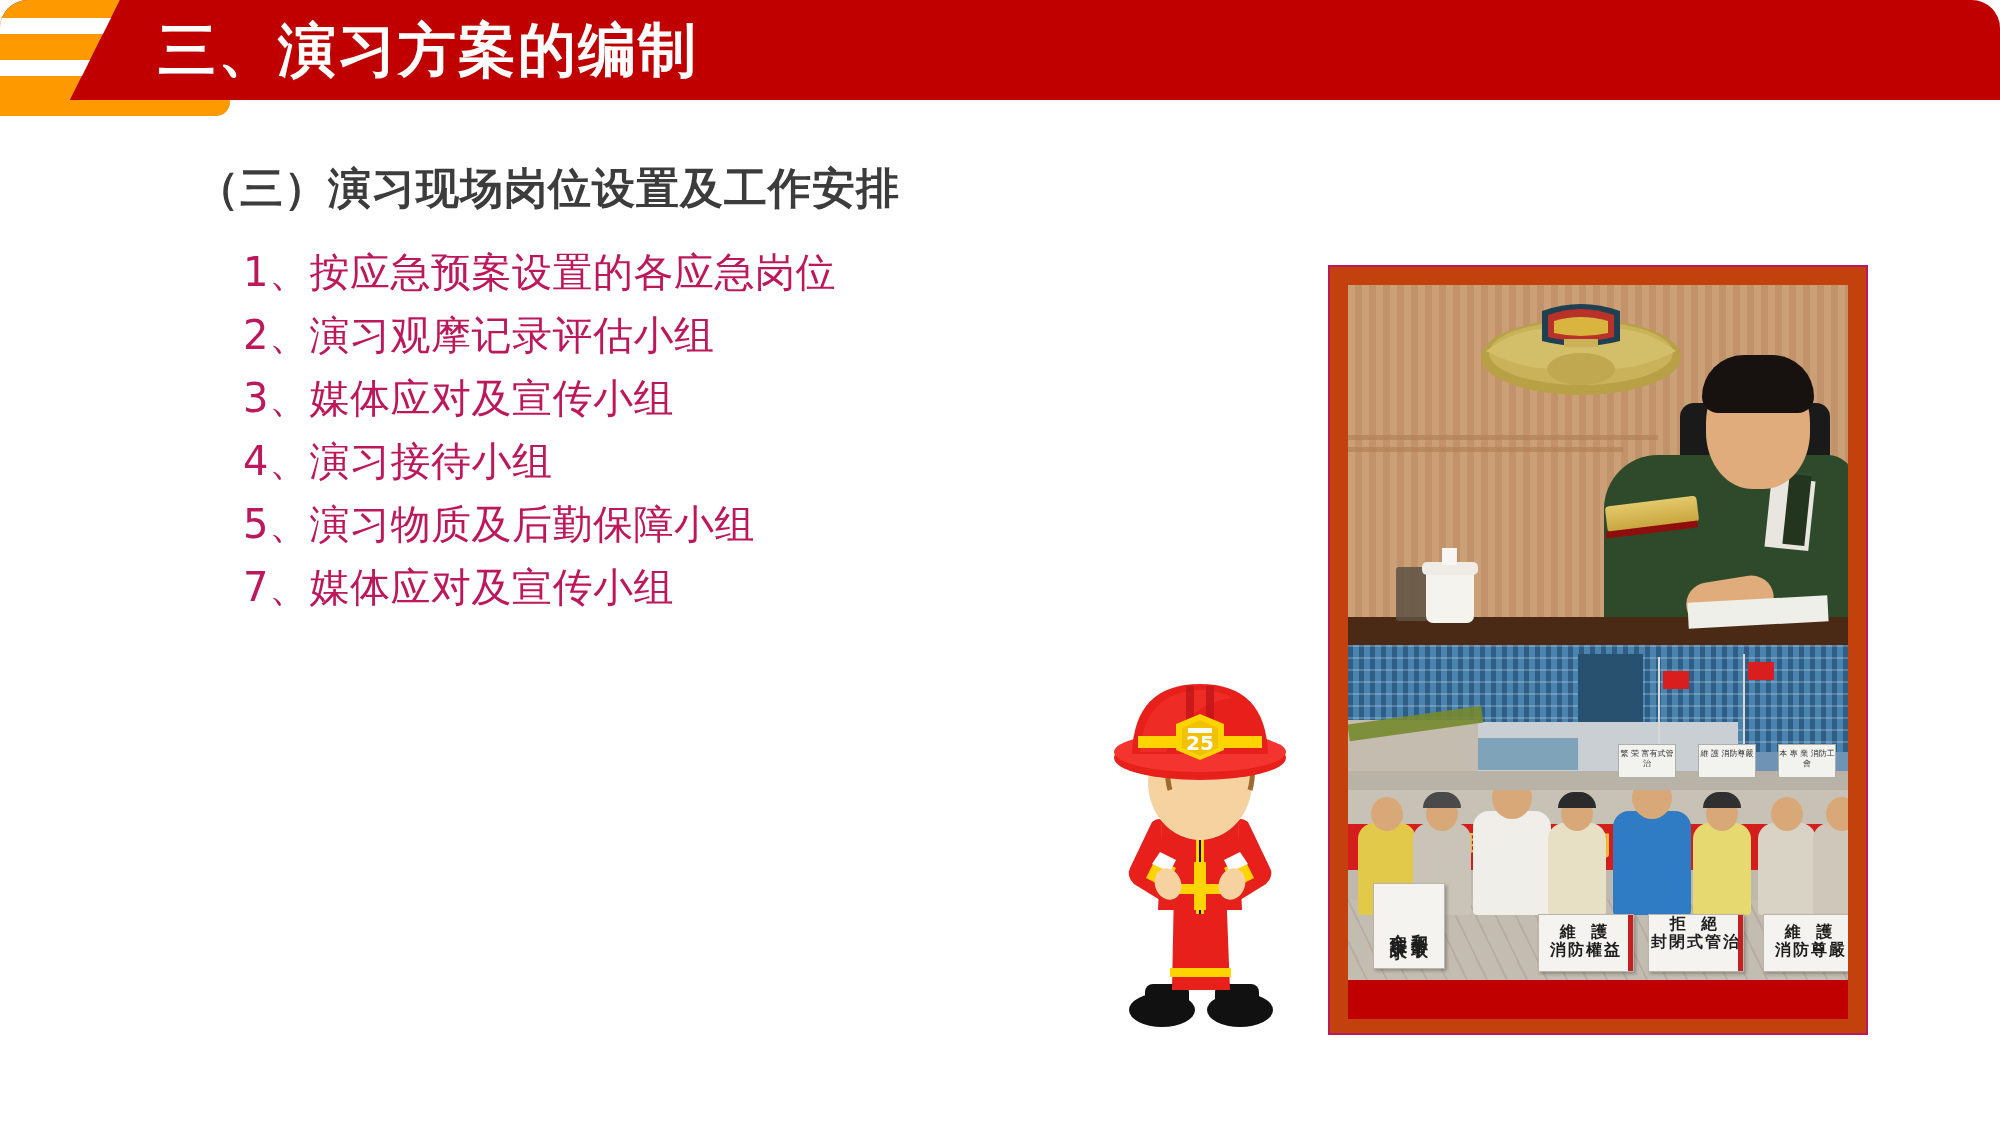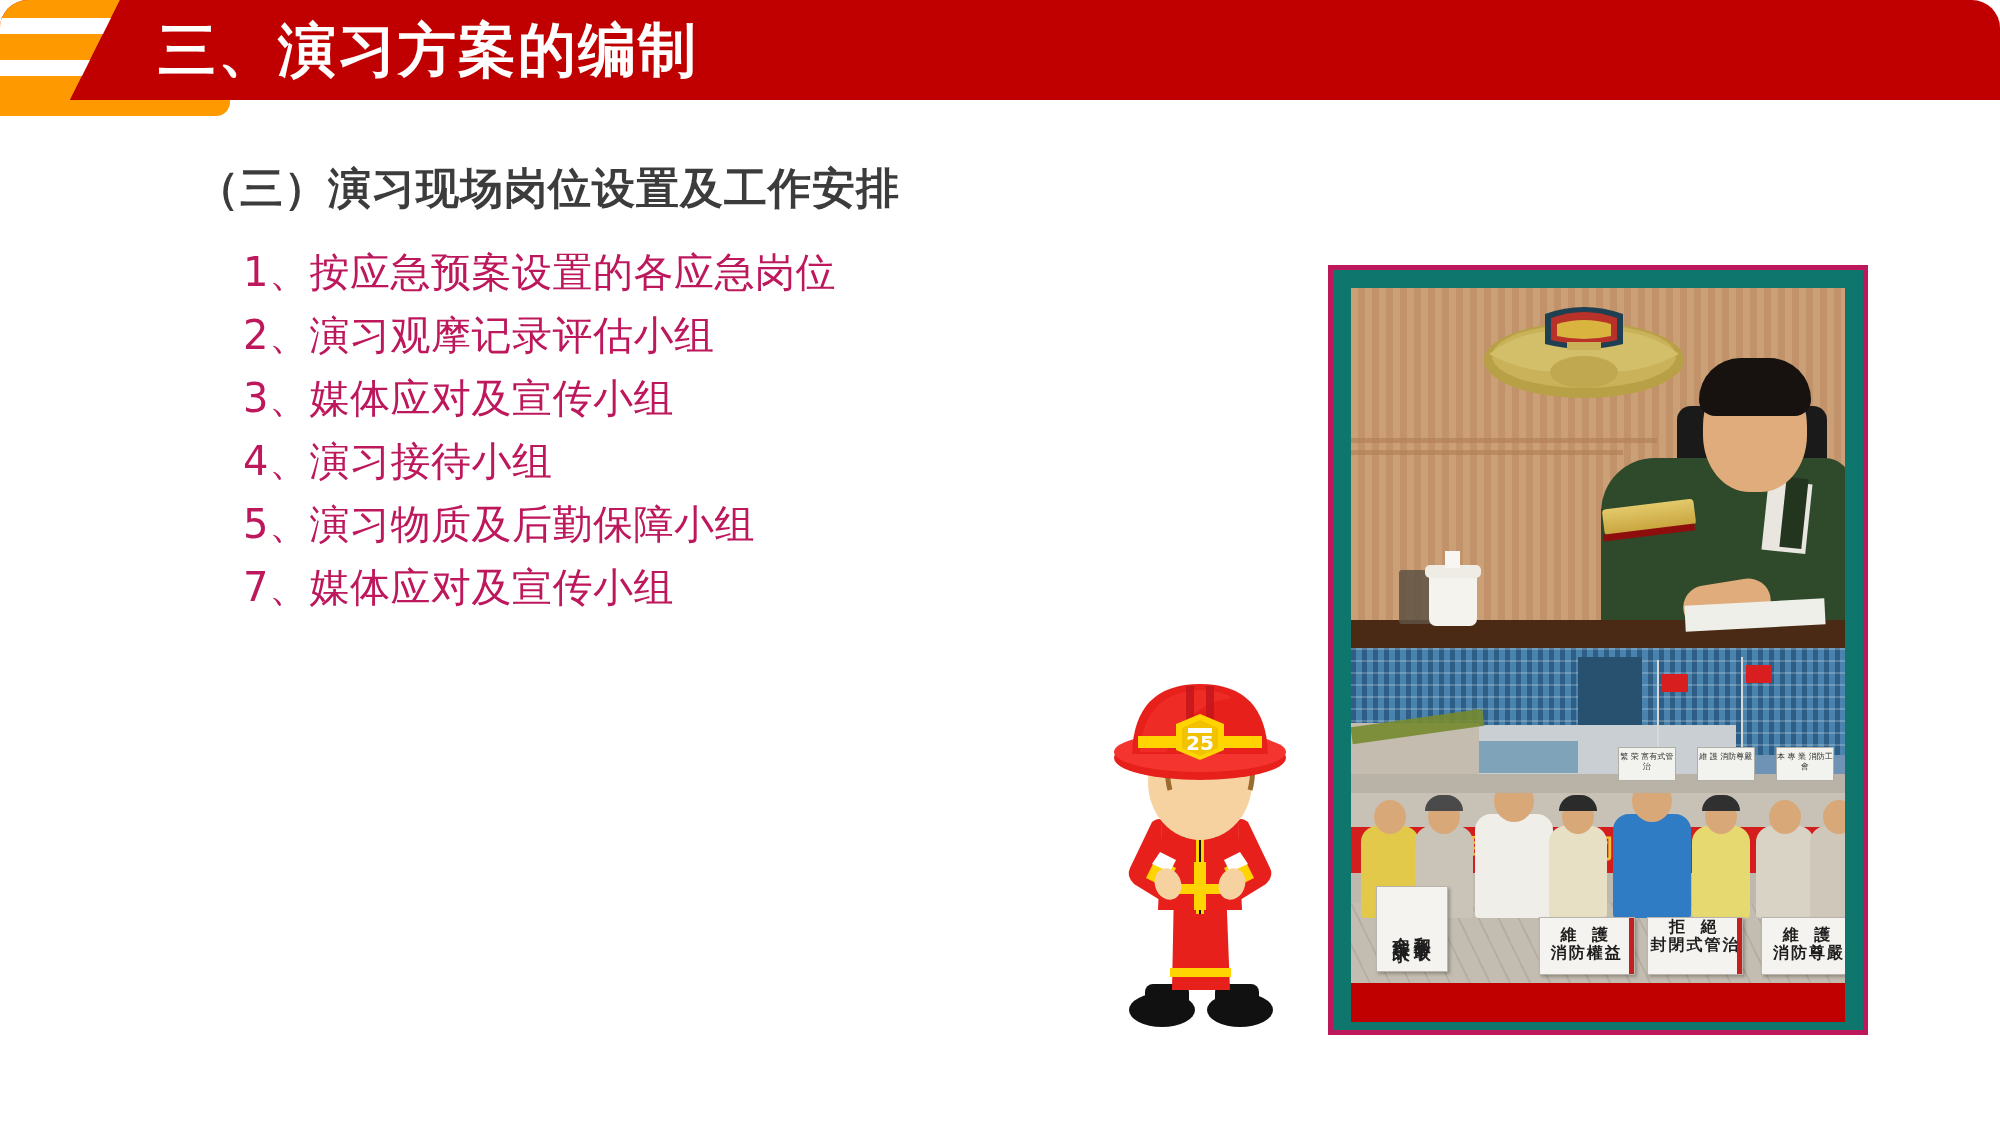--- a/index.html
+++ b/index.html
@@ -95,22 +95,22 @@
     position: absolute;
     left: 1100px; top: 672px;
     width: 200px; height: 360px;
   }
 
   
   .photo-frame {
     position: absolute;
     left: 1328px; top: 265px;
     width: 540px; height: 770px;
-    background: #0f766e;
-    border: 5px solid #be185d;
+    background: #c2410c;
+    border: 2px solid #be185d;
     padding: 18px 18px 0 18px;
   }
   .photo-stack {
     position: relative;
     width: 100%; height: 734px;
     overflow: hidden;
   }
   .photo { position: relative; width: 100%; overflow: hidden; }
   .photo-top    { height: 360px; }
   .photo-mid    { height: 145px; }

